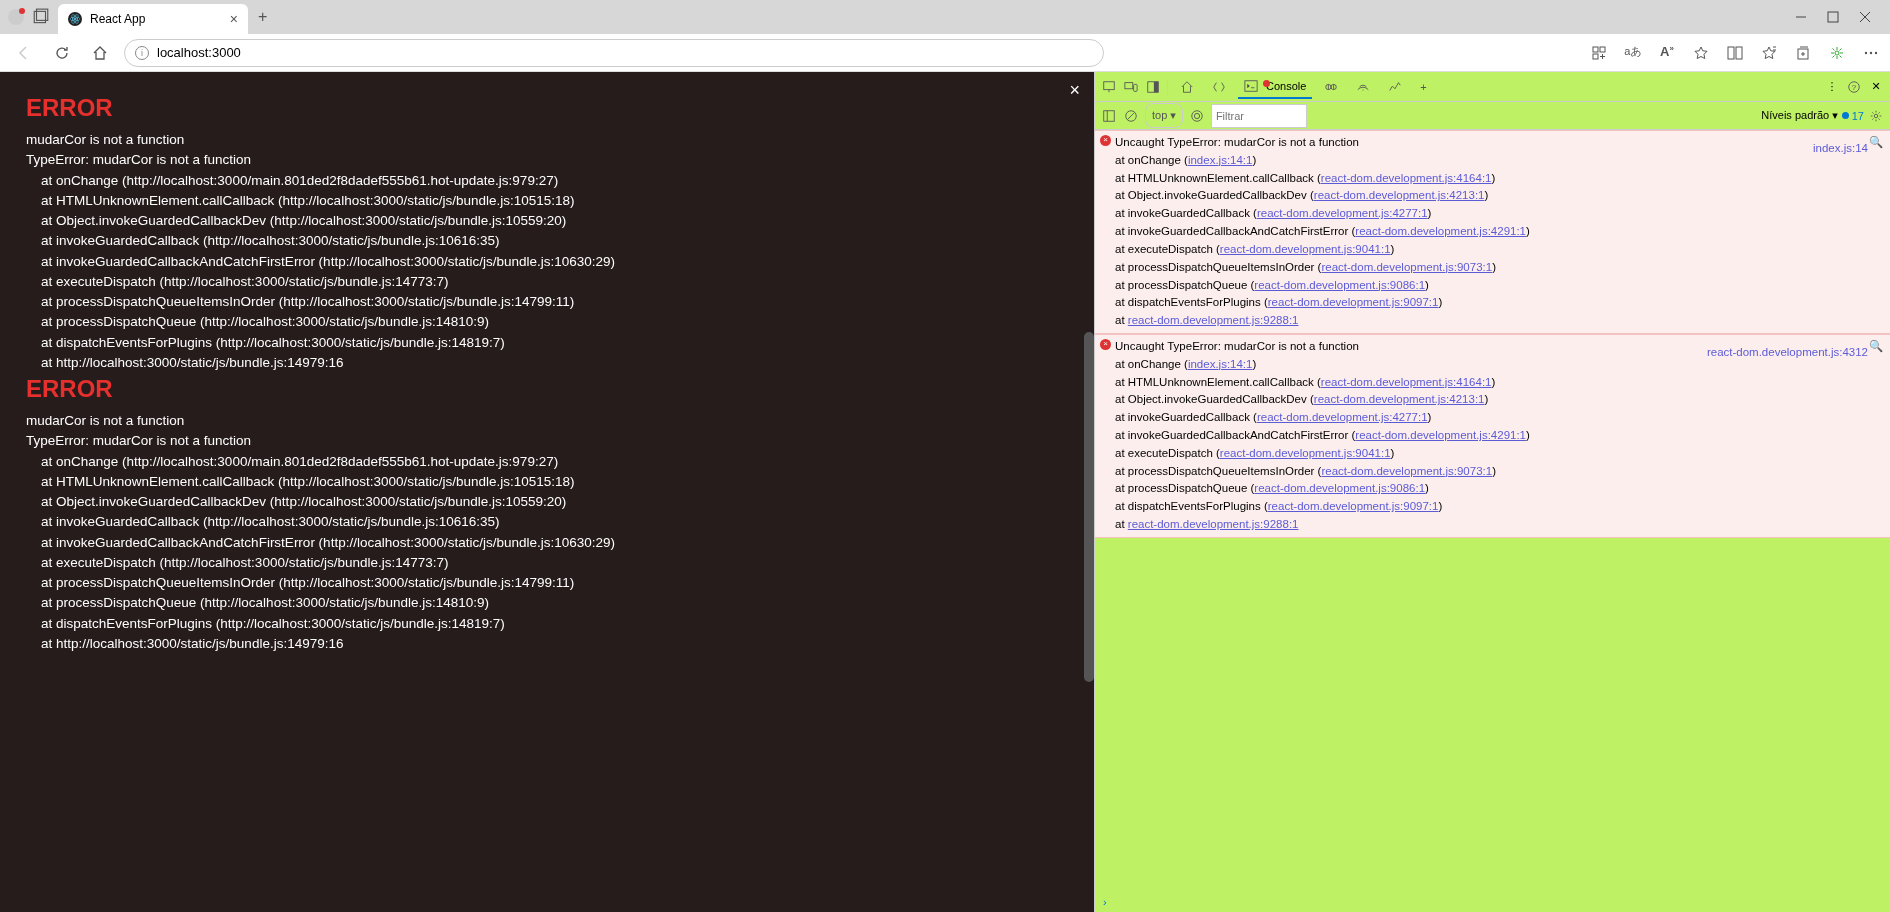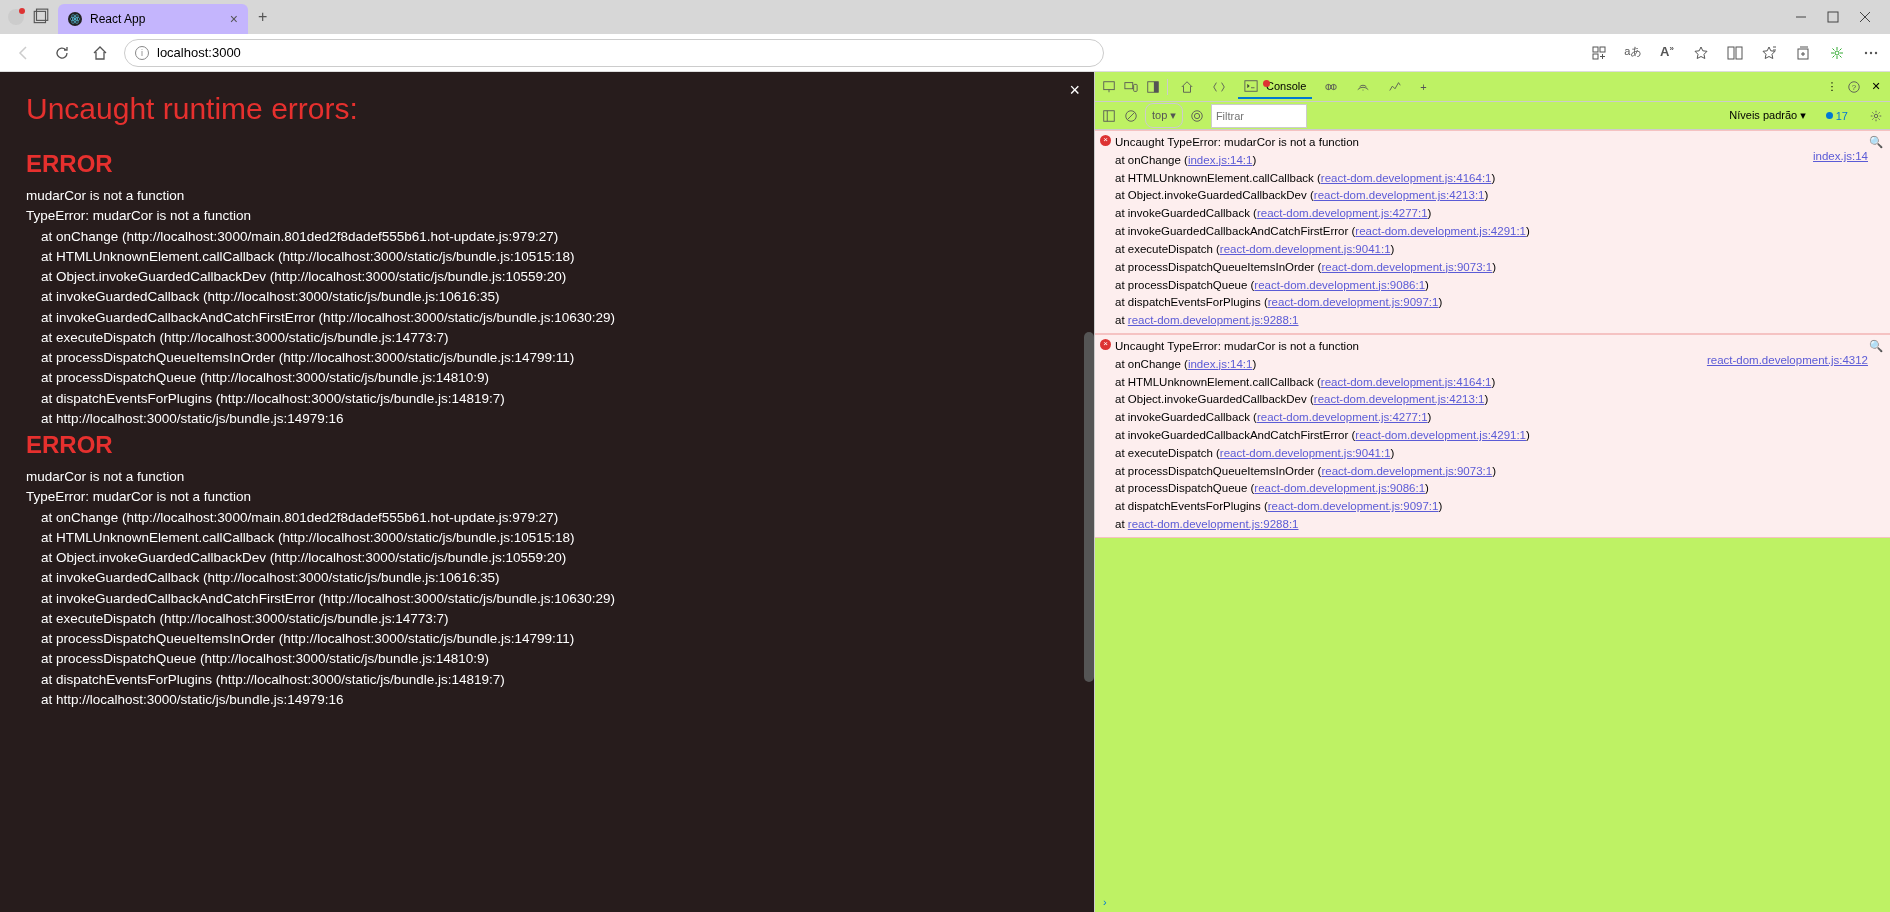--- a/index.html
+++ b/index.html
@@ -2,21 +2,21 @@
 <html><head>
 <meta charset="utf-8">
 <style>
 *{margin:0;padding:0;box-sizing:border-box;font-family:"Segoe UI",Arial,sans-serif}
 body{width:1890px;height:912px;background:#e8e8e8;overflow:hidden;position:relative}
 .titlebar{height:34px;background:#d7d7d7;display:flex;align-items:center;padding:0 8px}
 .titlebar .left{display:flex;align-items:center;gap:8px}
 .profile-icon{width:16px;height:16px;border-radius:50%;background:#ccc;position:relative}
 .profile-icon::after{content:"";position:absolute;width:6px;height:6px;border-radius:50%;background:#d33;top:-1px;right:-1px}
 .tabstrip-icon{width:18px;height:18px;display:flex;align-items:center;justify-content:center}
-.tab{background:#c4b5fd;height:30px;display:flex;align-items:center;padding:0 10px;border-radius:6px 6px 0 0;gap:8px;margin-top:4px;margin-left:8px;width:190px;font-size:12px}
+.tab{background:#ffffff;height:30px;display:flex;align-items:center;padding:0 10px;border-radius:6px 6px 0 0;gap:8px;margin-top:4px;margin-left:8px;width:190px;font-size:12px}
 .react-favicon{width:14px;height:14px;border-radius:50%;background:#222;display:flex;align-items:center;justify-content:center}
 .react-favicon svg{width:12px;height:12px}
 .tab-close{margin-left:auto;font-size:14px;color:#555;cursor:pointer}
 .new-tab{font-size:16px;color:#555;margin-left:10px;cursor:pointer}
 .win-controls{margin-left:auto;display:flex;gap:18px;padding-right:10px}
 .win-btn{width:14px;height:14px;display:flex;align-items:center;justify-content:center;cursor:pointer;color:#444}
 .toolbar{height:38px;background:#fff;display:flex;align-items:center;padding:0 10px;gap:10px;border-bottom:1px solid #ddd}
 .nav-btn{width:28px;height:28px;display:flex;align-items:center;justify-content:center;color:#777;cursor:pointer}
 .nav-btn.disabled{color:#ccc}
 .addrbar{flex:0 0 auto;width:980px;height:28px;border:1px solid #ccc;border-radius:14px;display:flex;align-items:center;padding:0 10px;gap:8px;font-size:13px}
@@ -38,27 +38,27 @@
 
 .devtools{flex:1;height:100%;background:#bef264;border-left:1px solid #ccc;display:flex;flex-direction:column;font-size:11px}
 .dt-tabs{height:30px;border-bottom:1px solid #ccc;display:flex;align-items:center;padding:0 6px;gap:6px}
 .dt-tab{padding:4px 6px;display:flex;align-items:center;gap:4px;cursor:pointer;color:#555}
 .dt-tab.active{border-bottom:2px solid #0078d4;color:#000}
 .dt-icon{width:16px;height:16px;display:flex;align-items:center;justify-content:center}
 .dt-tabs-right{margin-left:auto;display:flex;gap:6px;align-items:center}
 .dt-toolbar{height:28px;border-bottom:1px solid #ccc;display:flex;align-items:center;padding:0 6px;gap:6px}
 .dt-filter{width:96px;height:20px;border:1px solid #ccc;font-size:11px;padding:11px 4px}
 .dt-context{border:1px solid #ccc;padding:5px 6px;border-radius:8px;font-size:11px;color:#555}
-.dt-levels{margin-left:auto;display:flex;align-items:center;gap:20px}
+.dt-levels{margin-left:auto;display:flex;align-items:center;gap:4px}
 .dt-count{color:#0078d4;display:flex;align-items:center;gap:3px}
 .dt-count::before{content:"";width:7px;height:7px;border-radius:50%;background:#0078d4;display:inline-block}
 .dt-console{flex:1;overflow-y:auto;font-family:Consolas,monospace;font-size:11.5px}
 .msg{background:#fdeeee;border-top:1px solid #f5c2c2;border-bottom:1px solid #f5c2c2;padding:3px 6px 3px 20px;position:relative;line-height:1.55}
 .msg .err-ico{position:absolute;left:5px;top:4px;width:11px;height:11px;border-radius:50%;background:#d33;color:#fff;font-size:8px;display:flex;align-items:center;justify-content:center}
-.msg .src{position:absolute;right:22px;top:17px;color:#5b5bd6;text-decoration:underline}
+.msg .src{position:absolute;right:22px;top:9px;color:#5b5bd6;}
 .msg .mag{position:absolute;right:6px;top:3px;color:#888}
 .lnk{color:#5b5bd6;text-decoration:underline}
 .dt-prompt{padding:4px 8px;color:#0078d4}
 svg{display:block}
 </style>
 </head>
 <body>
 
 <div class="titlebar">
   <div class="left">
@@ -186,21 +186,20 @@
       <div class="bg-title">Programação</div>
       <div class="card" style="left:790px;top:220px">
         <span style="font-size:12px">asd</span>
         <b>asd</b>
         <b>asdas</b>
       </div>
     </div>
 
     <div class="overlay">
       <div class="overlay-close">×</div>
-      <div class="err-title">Uncaught runtime errors:</div>
       <div id="error-list">
           <div class="err-heading">ERROR</div>
           <div class="err-body">mudarCor is not a function
 TypeError: mudarCor is not a function
     at onChange (http://localhost:3000/main.801ded2f8dadef555b61.hot-update.js:979:27)
     at HTMLUnknownElement.callCallback (http://localhost:3000/static/js/bundle.js:10515:18)
     at Object.invokeGuardedCallbackDev (http://localhost:3000/static/js/bundle.js:10559:20)
     at invokeGuardedCallback (http://localhost:3000/static/js/bundle.js:10616:35)
     at invokeGuardedCallbackAndCatchFirstError (http://localhost:3000/static/js/bundle.js:10630:29)
     at executeDispatch (http://localhost:3000/static/js/bundle.js:14773:7)

